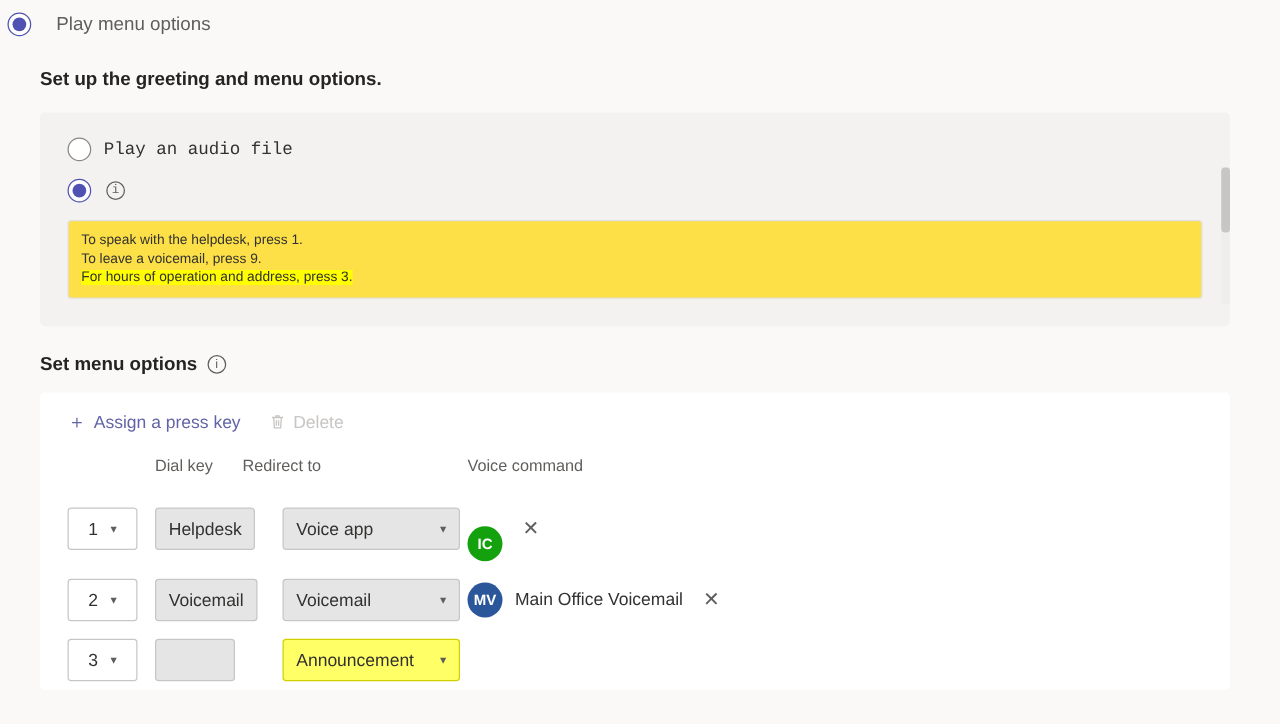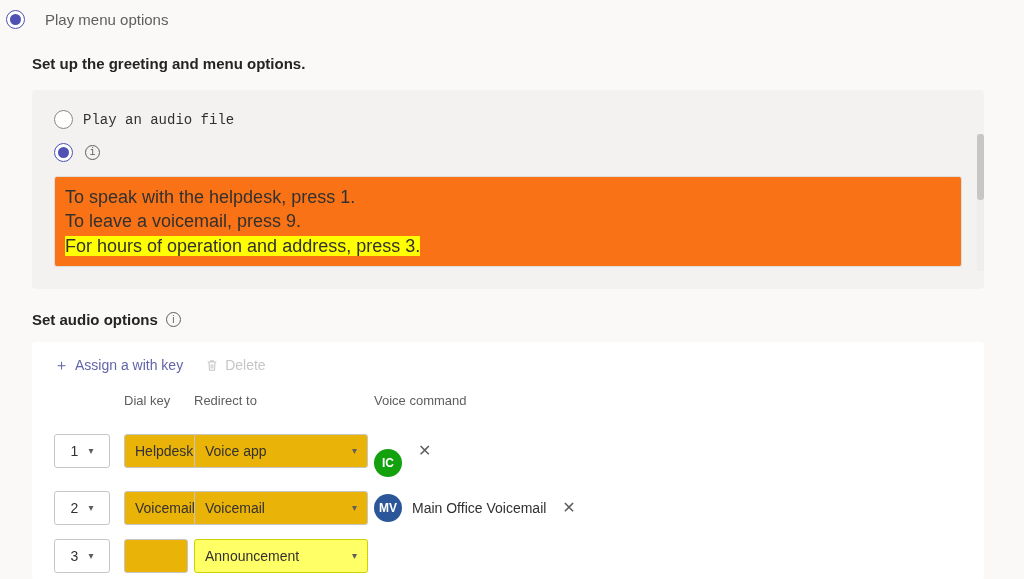--- a/index.html
+++ b/index.html
@@ -61,27 +61,27 @@
   }
   .opt-row .radio-outer { background: #fff; }
   .opt-row .info {
     width: 15px; height: 15px; border: 1px solid #605e5c; border-radius: 50%;
     display: flex; align-items: center; justify-content: center;
     font-size: 10px; color: #605e5c; line-height: 1;
     margin-left: 2px;
   }
 
   .msgbox {
-    background: #f97316;
+    background: #fde047;
     border: 1px solid #e1dfdd;
     border-radius: 3px;
     padding: 8px 10px 8px 10px;
     position: relative;
     line-height: 1.35;
-    font-size: 18px;
+    font-size: 11px;
     margin-top: 4px;
   }
   .msgbox .hl { background: #ffff00; }
   .panel-scroll {
     position: absolute;
     right: 0; top: 44px; bottom: 18px; width: 7px;
     background: #e1dfdd30;
   }
   .panel-scroll .thumb {
     position: absolute; left: 0; right: 0; top: 0; height: 48%;
@@ -131,26 +131,26 @@
   .dialkey {
     width: 56px; height: 34px;
     border: 1px solid #c8c6c4; border-radius: 3px; background: #fff;
     display: flex; align-items: center; justify-content: center; gap: 4px;
     font-size: 14px;
   }
   .chev { font-size: 10px; color: #605e5c; }
 
   .txtin, .selin {
     height: 34px;
-    border: 1px solid #c8c6c4; border-radius: 3px; background: #eab308;
+    border: 1px solid #c8c6c4; border-radius: 3px; background: #e5e5e5;
     padding: 0 10px; font-size: 14px; color: #323130;
     display: flex; align-items: center; justify-content: space-between;
     width: 170px;
   }
-  .selin { width: 240px; }
+  .selin { width: 240px; margin-left: 32px; }
   .selin .chev, .dialkey .chev { margin-left: 6px; }
 
   .selin.hl, .destbox.hl {
     background: #ffff66;
     border-color: #d0d000;
   }
 
   .destwrap { display: flex; align-items: center; gap: 10px; min-width: 0; }
   .avatar {
     width: 28px; height: 28px; border-radius: 50%;
@@ -208,30 +208,30 @@
         <div>To leave a voicemail, press 9.</div>
         <div><span class="hl">For hours of operation and address, press 3.</span></div>
       </div>
 
       <div class="panel-scroll">
           <div class="thumb"></div>
         </div>
     </div>
 
     <div class="smo-row">
-      <span class="smo-title">Set audio options</span>
+      <span class="smo-title">Set menu options</span>
       <span class="info">i</span>
     </div>
 
     <div class="table-panel">
 
       <div class="tbar">
         <div class="linkbtn">
           <span class="plus">＋</span>
-          <span>Assign a with key</span>
+          <span>Assign a press key</span>
         </div>
         <div class="delbtn">
           <svg viewBox="0 0 16 16">
             <path fill="none" stroke="#c8c6c4" stroke-width="1.2" d="M3 4h10M6.5 4V2.5h3V4M4.5 4l.6 9.5h5.8L11.5 4M7 6.5v5M9 6.5v5"></path>
           </svg>
           <span>Delete</span>
         </div>
       </div>
 
       <div class="grid">

